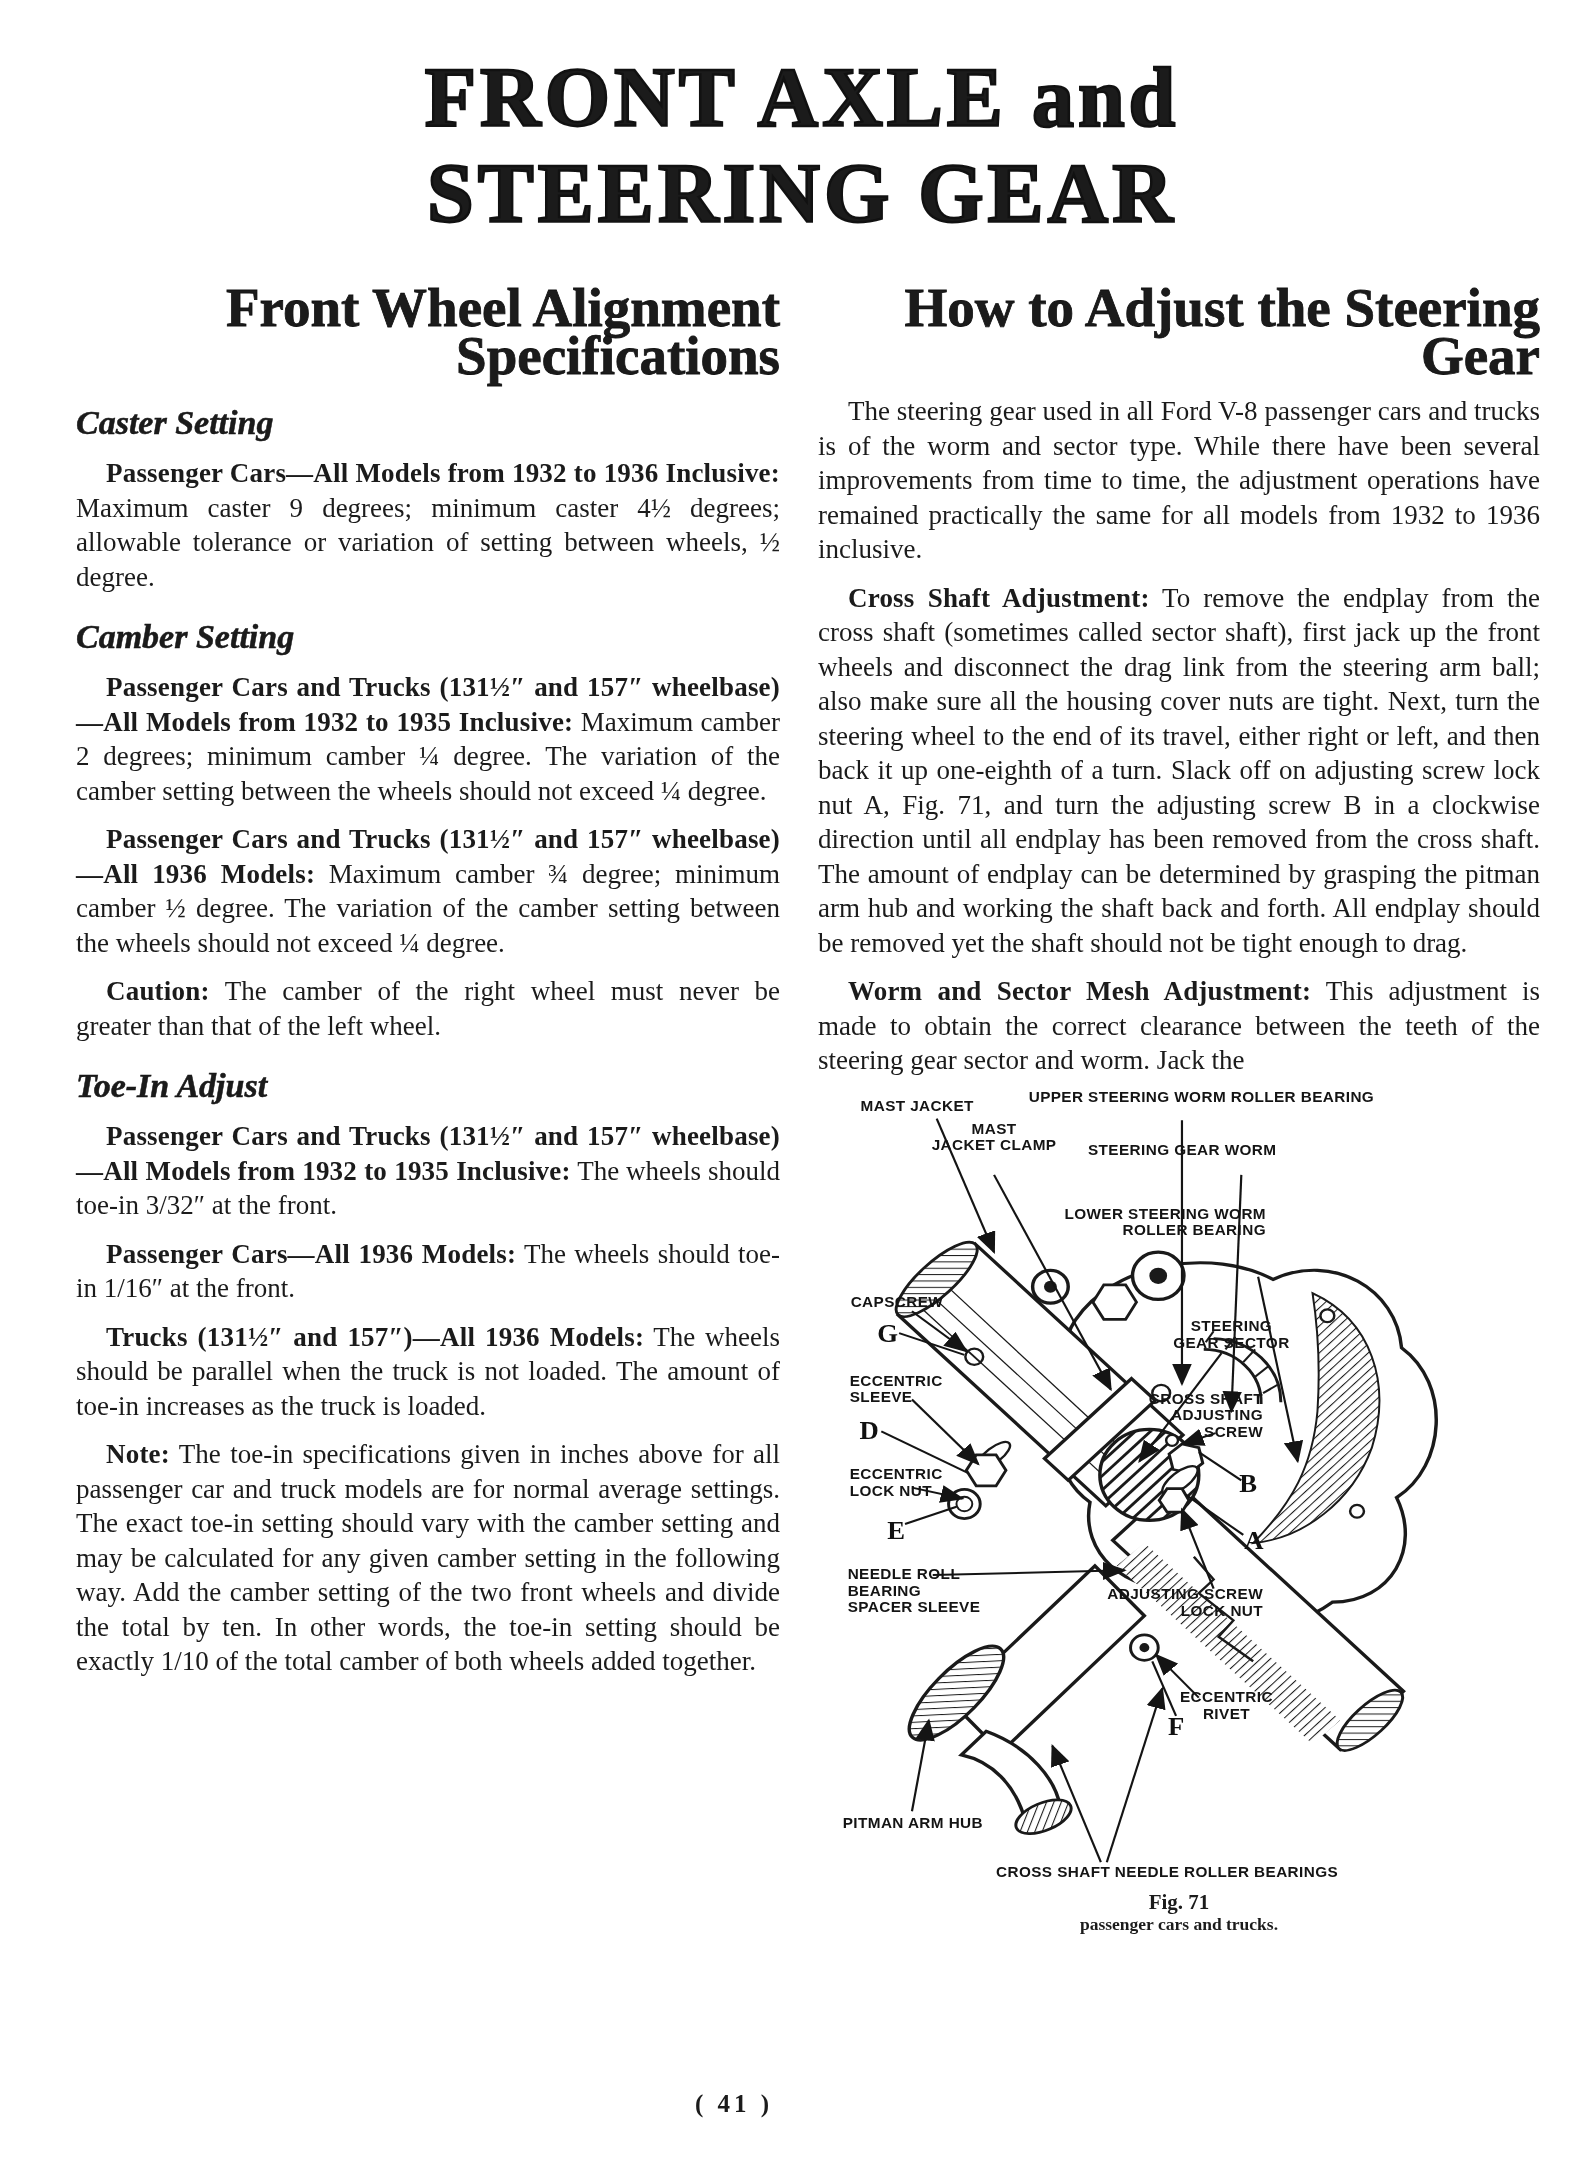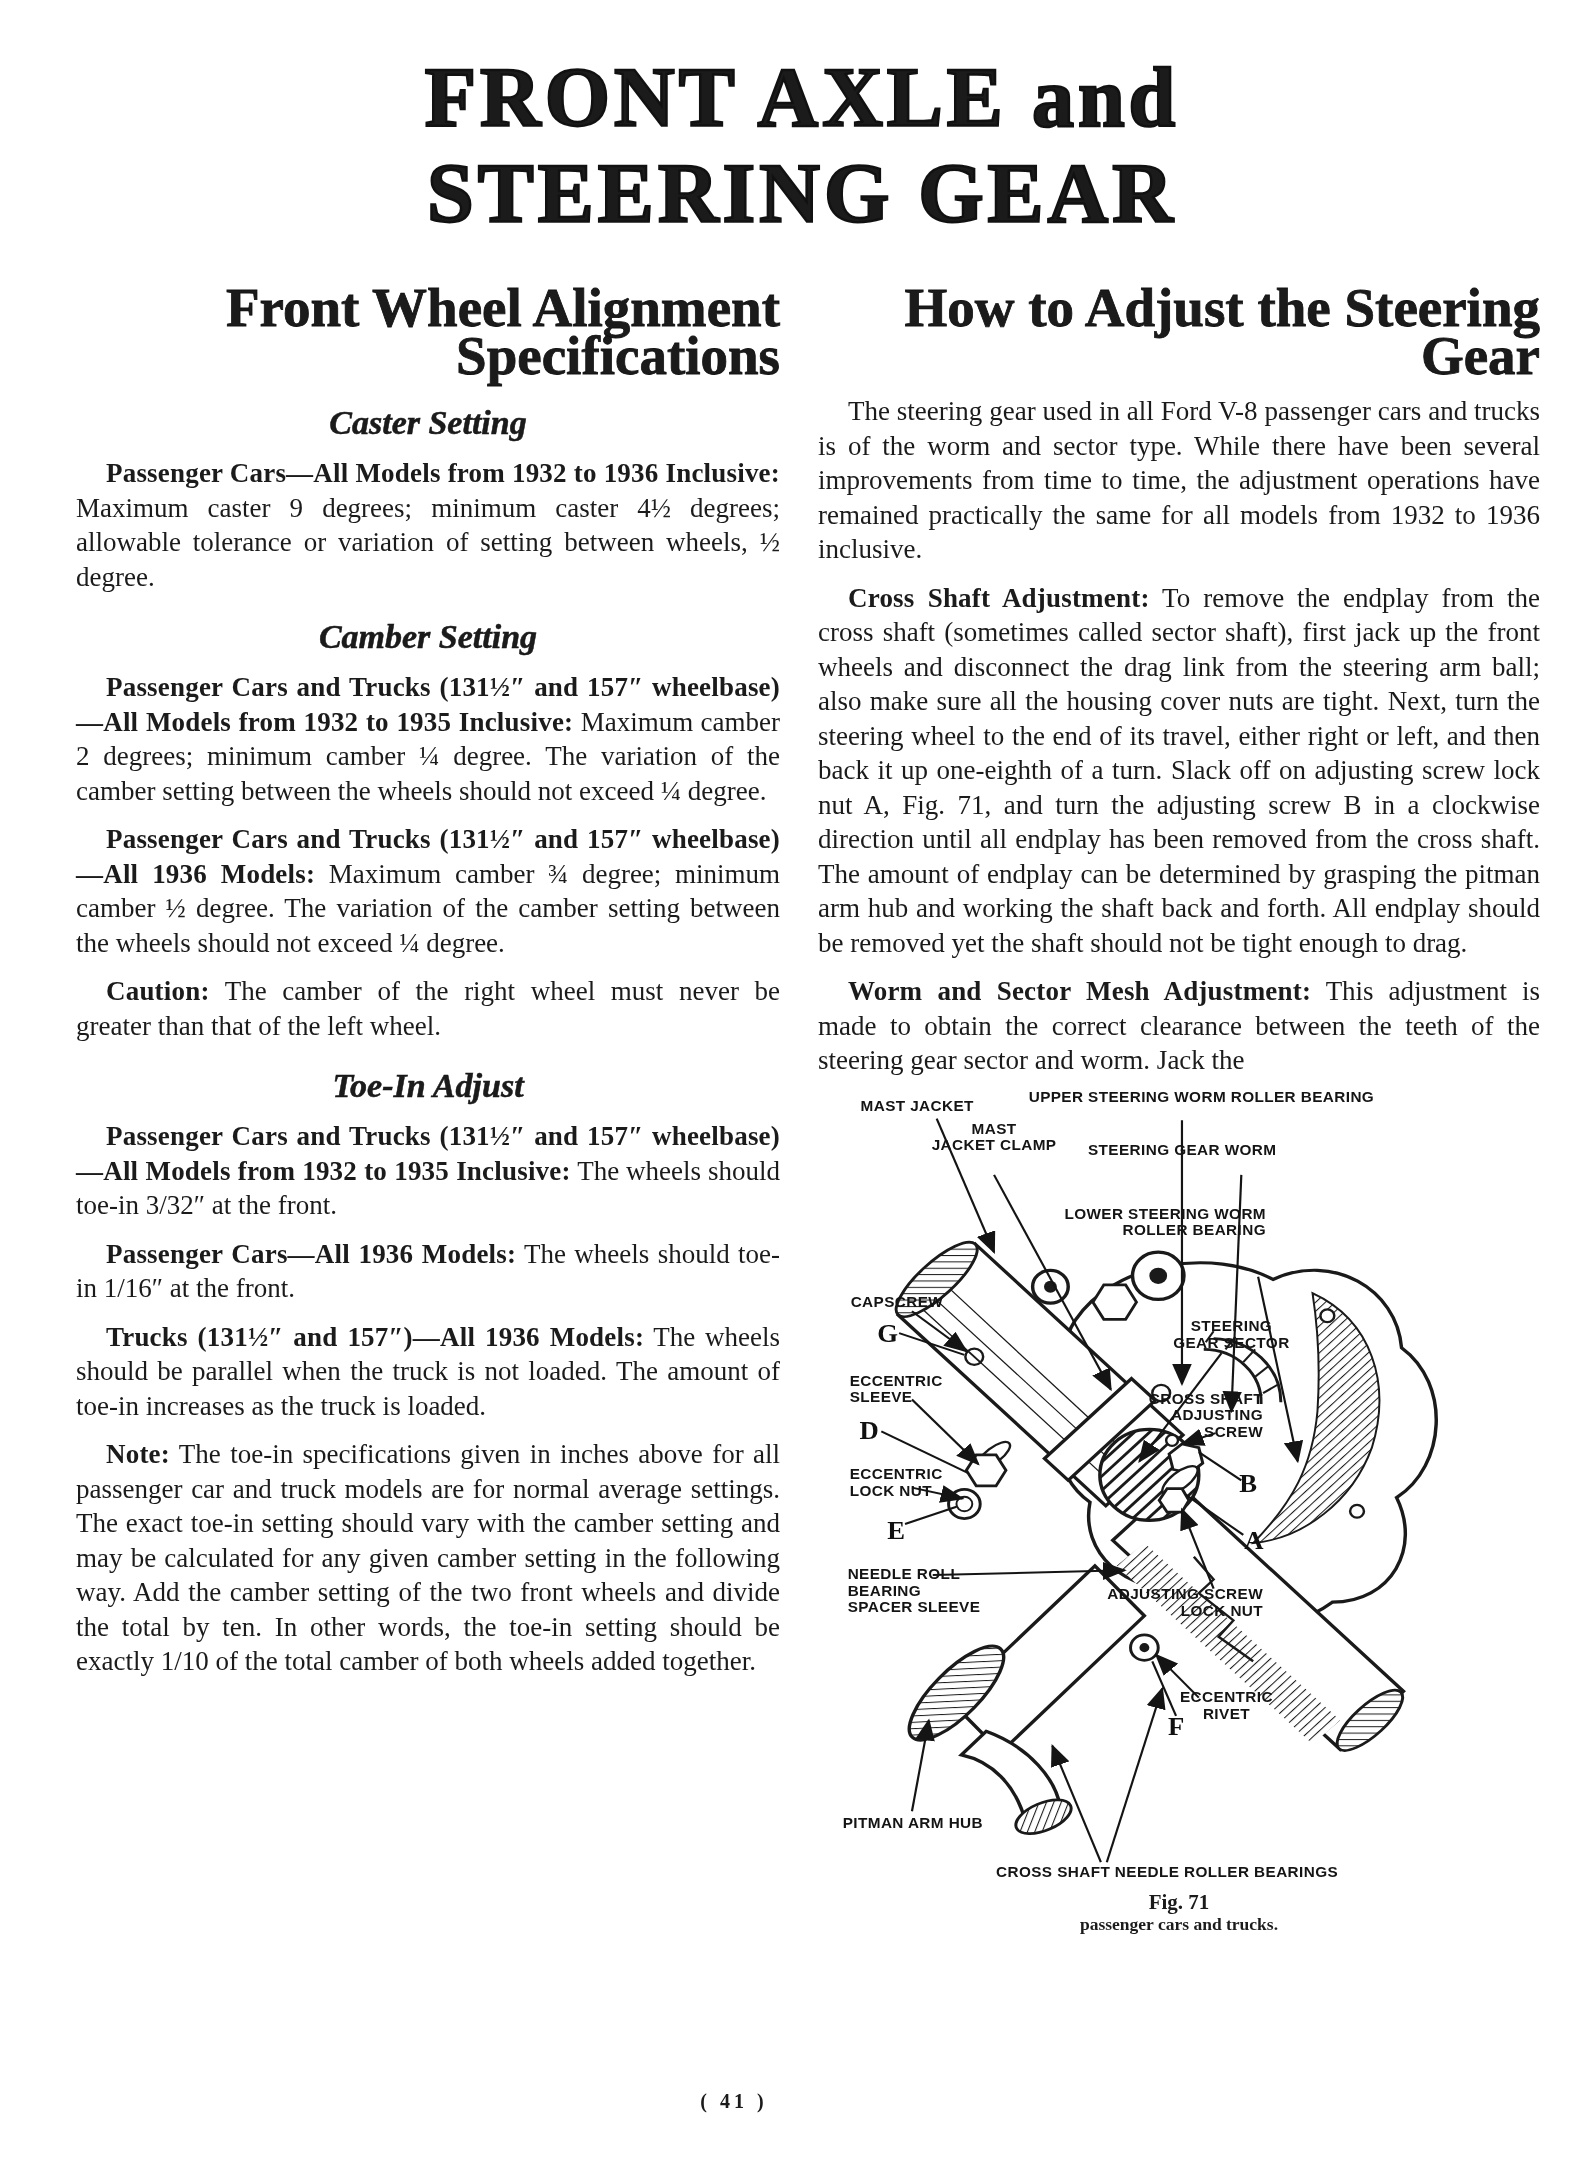--- a/index.html
+++ b/index.html
@@ -14,35 +14,35 @@
     font-weight:bold;font-size:84px;line-height:96px;letter-spacing:4px;
     -webkit-text-stroke:2.5px #111;
   }
   .content{display:flex;gap:38px;padding:0 48px 0 60px;margin-top:42px;}
   .col{width:706px;}
   .col-heading{
     text-align:right;font-weight:bold;font-size:55px;line-height:48px;
     margin:0 0 10px 0;-webkit-text-stroke:0.8px #111;
   }
   .subhead{
-    text-align:center;font-weight:bold;font-style:italic;font-size:34px;
+    font-weight:bold;font-style:italic;font-size:34px;
     margin:24px 0 10px 0;-webkit-text-stroke:0.5px #111;
   }
   p.body{
     font-size:27px;line-height:34.5px;text-align:justify;margin:14px 0 0 0;
     text-indent:30px;
   }
   p.body b{letter-spacing:0.2px;}
   .figure-wrap{margin-top:6px;}
   .fig-caption{text-align:center;margin-top:2px;}
   .fig-num{font-weight:bold;font-size:21px;line-height:24px;}
   .fig-cap-line{font-weight:bold;font-size:17.5px;line-height:21px;}
   .page-number{
     position:absolute;top:2090px;left:0;right:120px;text-align:center;
-    font-weight:bold;font-size:20px;letter-spacing:4px;
+    font-weight:bold;font-size:25px;letter-spacing:4px;
   }
   svg .lbl{
     font-family:"Liberation Sans", sans-serif;font-size:15.5px;
     letter-spacing:0.4px;fill:#141414;font-weight:bold;
   }
   svg .ltr{
     font-family:"Liberation Serif", serif;font-size:27px;font-weight:bold;fill:#111;
   }
 </style>
 </head>

